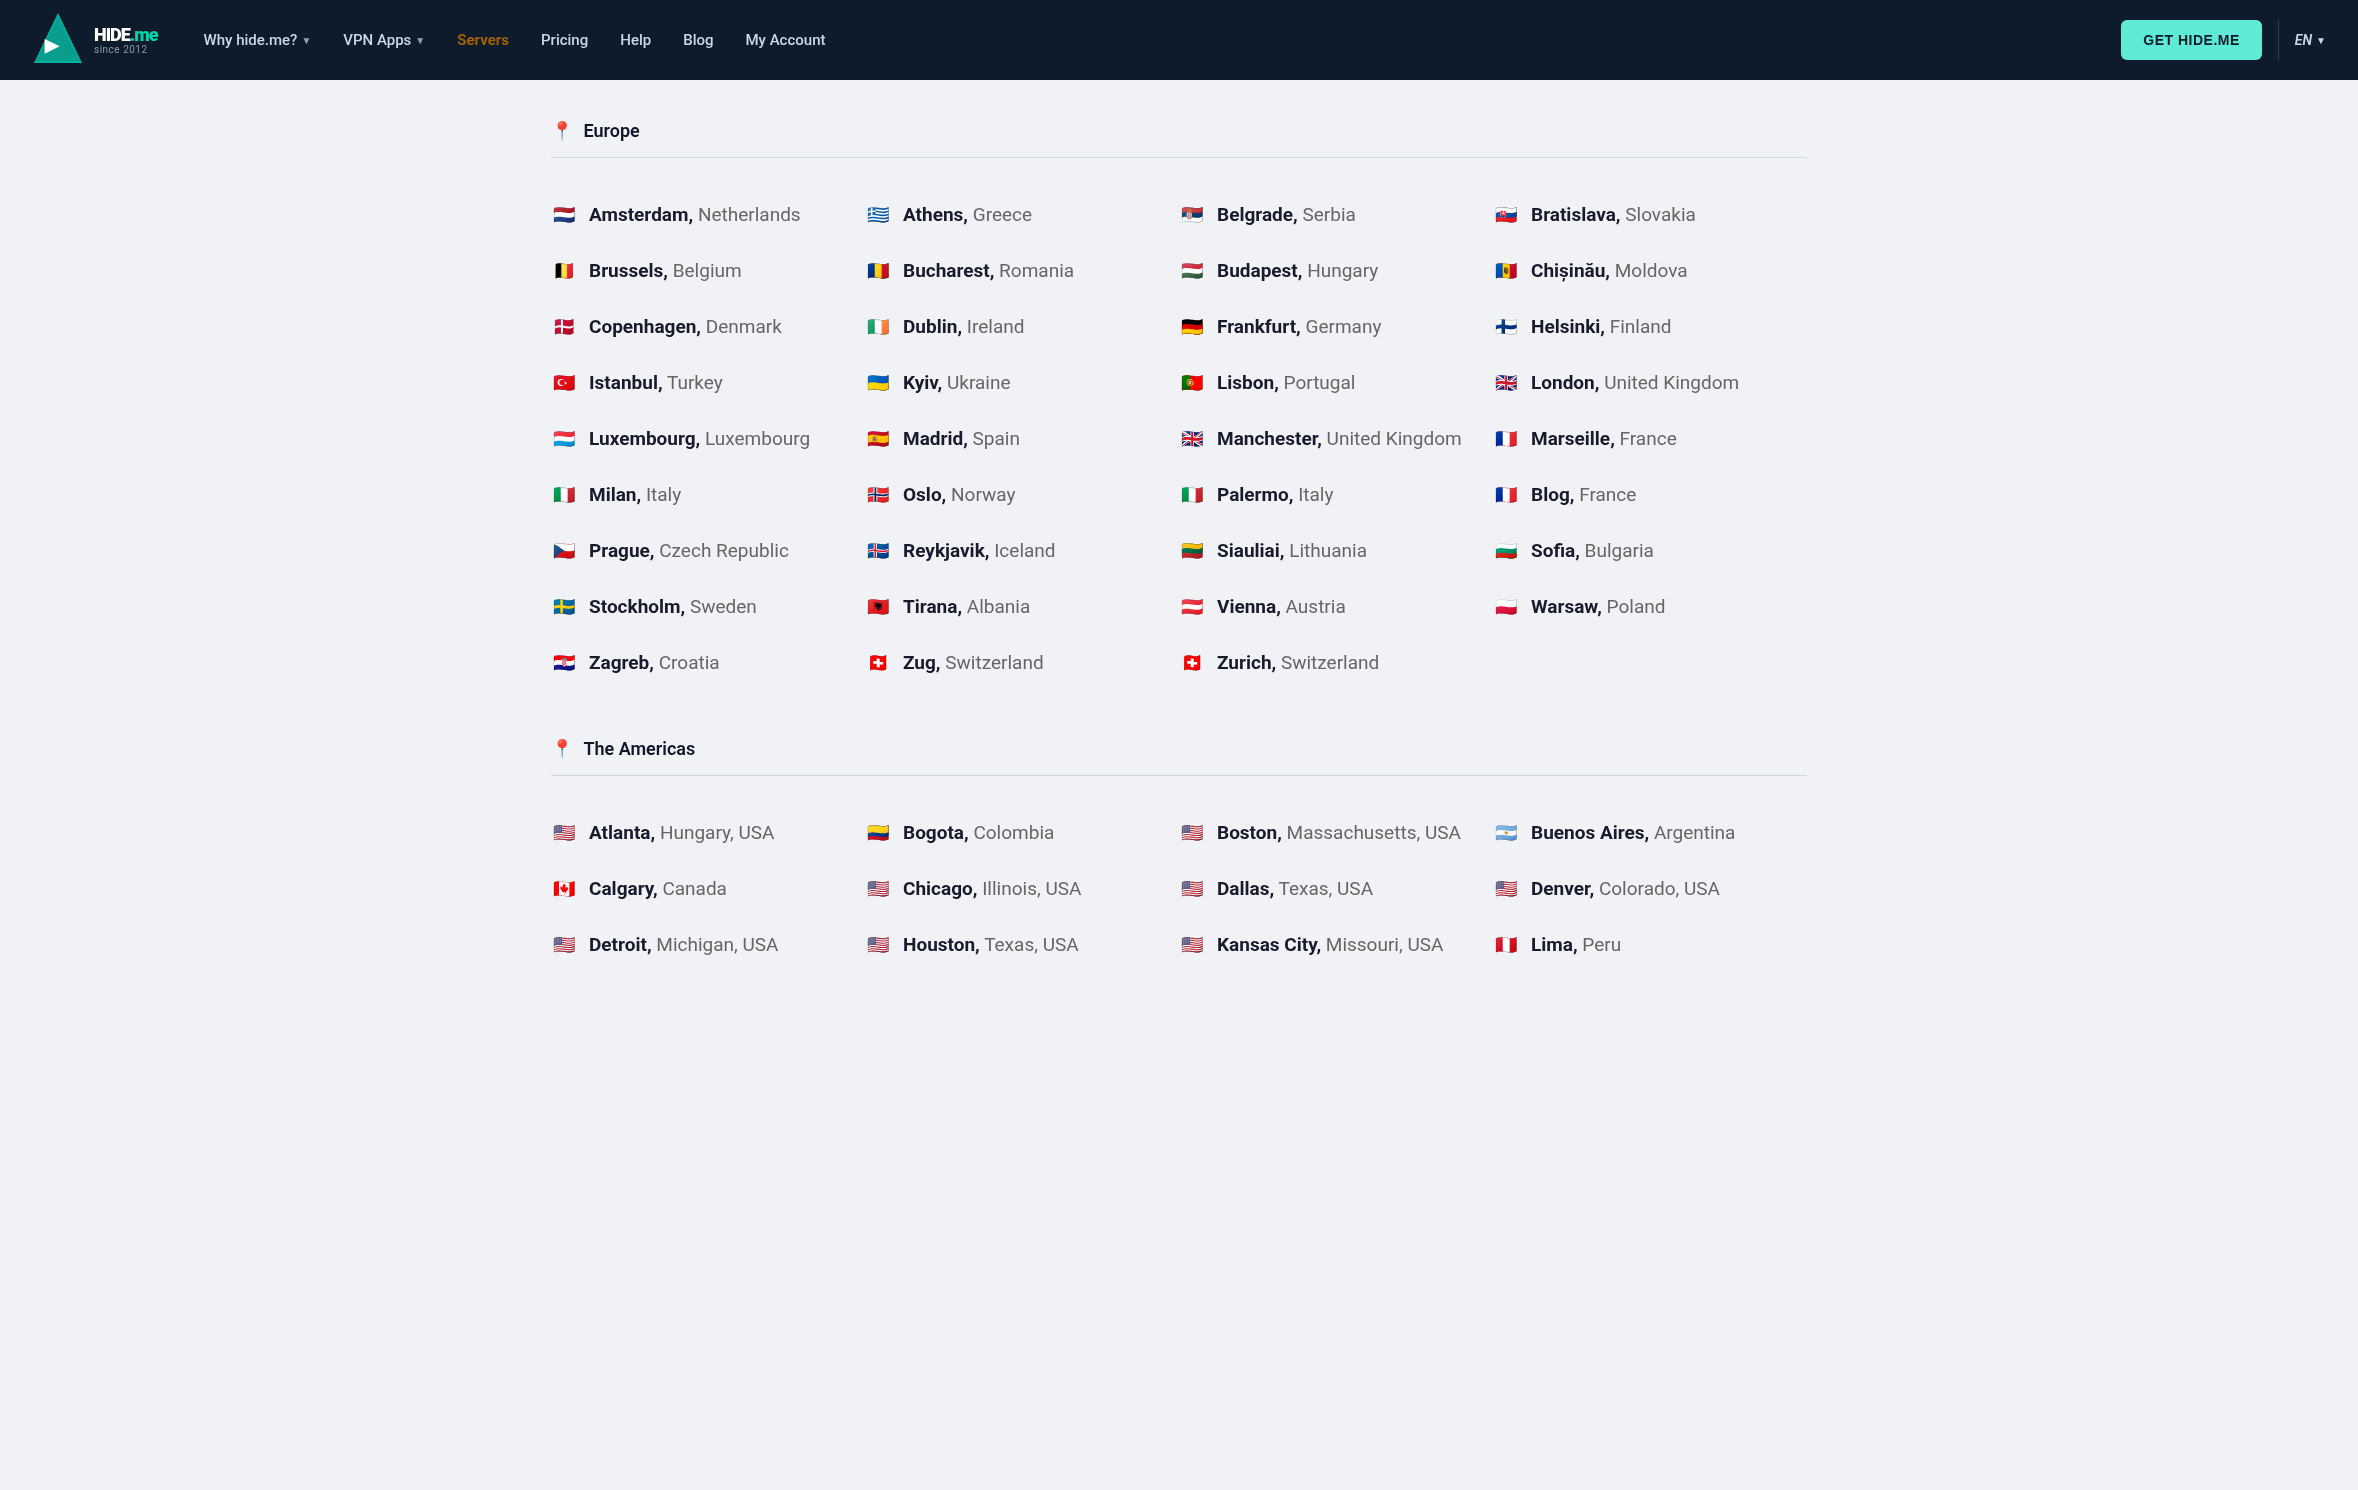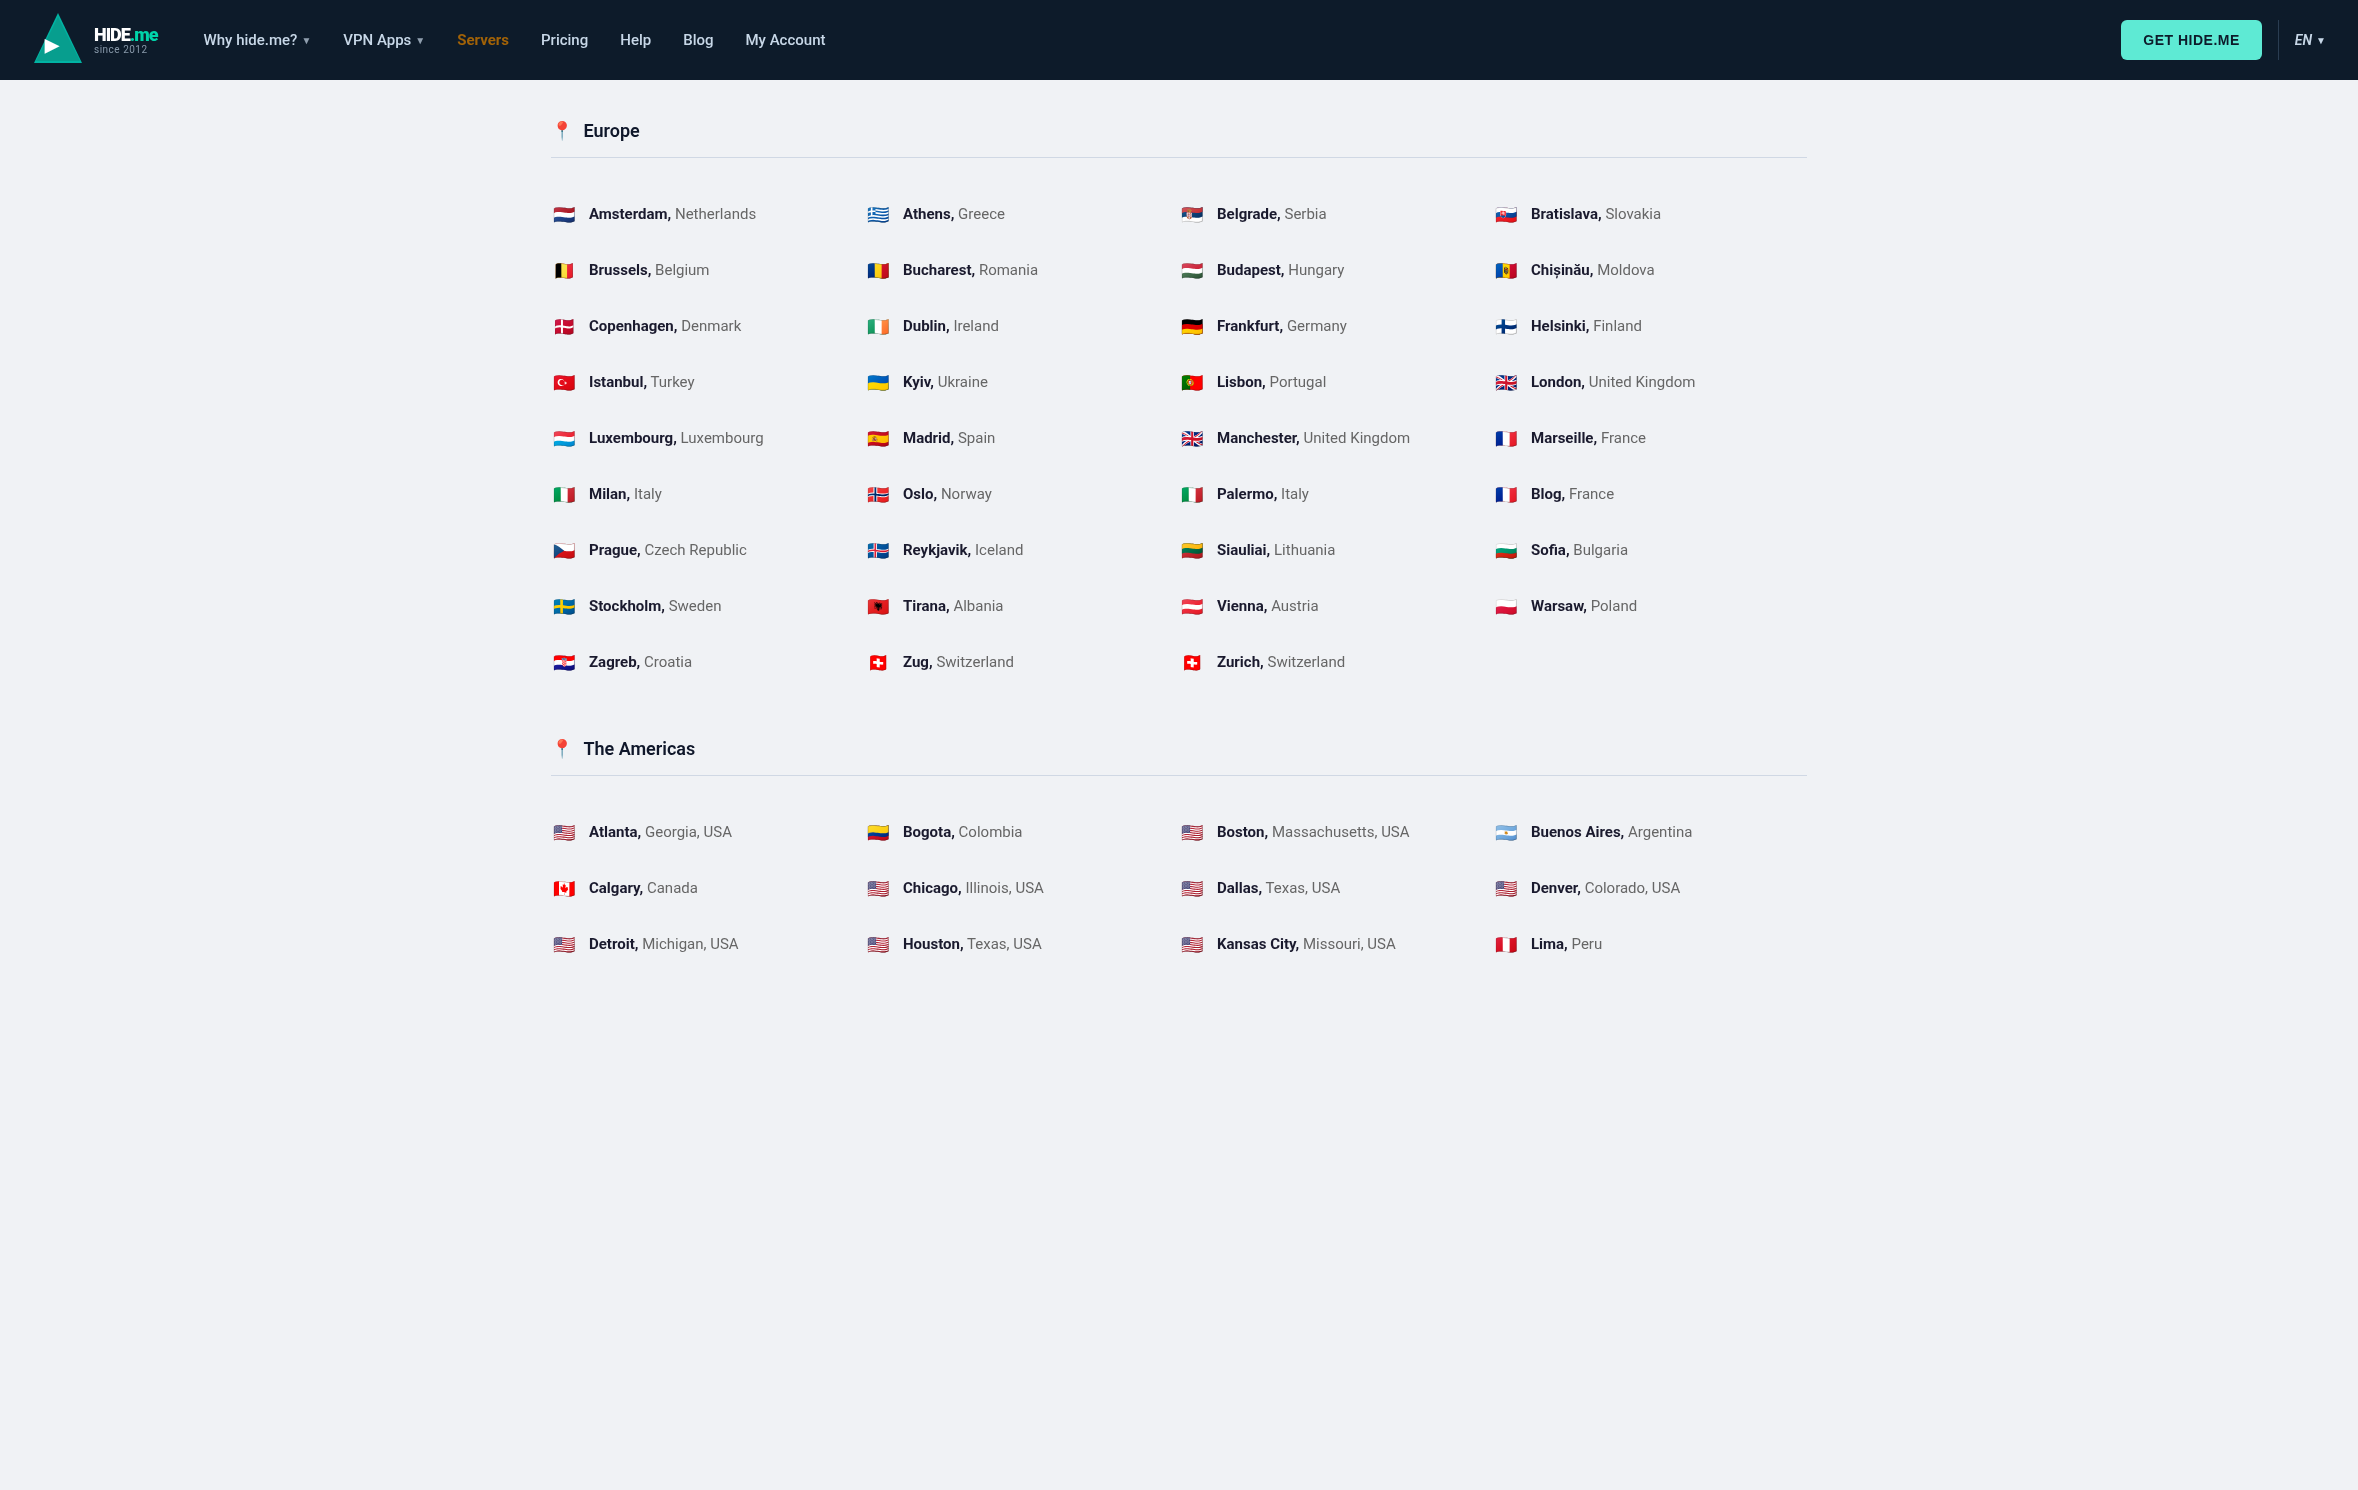--- a/index.html
+++ b/index.html
@@ -136,21 +136,21 @@
       width: 28px;
       height: 28px;
       border-radius: 50%;
       display: flex;
       align-items: center;
       justify-content: center;
       font-size: 18px;
       flex-shrink: 0;
       overflow: hidden;
     }
-    .city-text { font-size: 15px; color: #333; }
+    .city-text { font-size: 19px; color: #333; }
     .city-name { font-weight: 700; color: #1a1a2e; }
     .city-country { color: #666; font-weight: 400; }
   </style>
 </head>
 <body>
 
 <nav>
   <a class="nav-logo" href="#">
     <svg class="logo-triangle" viewBox="0 0 52 58" fill="none" xmlns="http://www.w3.org/2000/svg">
       <polygon points="26,2 50,52 2,52" fill="#00c4b0" opacity="0.9"></polygon>
@@ -457,21 +457,21 @@
         <div class="region-header">
     <span class="region-icon">📍</span>
     <span class="region-title">The Americas</span>
   </div>
         <hr class="region-divider">
         <div class="city-grid">
           <div class="city-item">
       <div class="flag-icon">🇺🇸</div>
       <span class="city-text">
         <span class="city-name">Atlanta,</span>
-        <span class="city-country"> Georgia, USA</span>
+        <span class="city-country"> Hungary, USA</span>
       </span>
     </div>
           <div class="city-item">
       <div class="flag-icon">🇨🇴</div>
       <span class="city-text">
         <span class="city-name">Bogota,</span>
         <span class="city-country"> Colombia</span>
       </span>
     </div>
           <div class="city-item">

